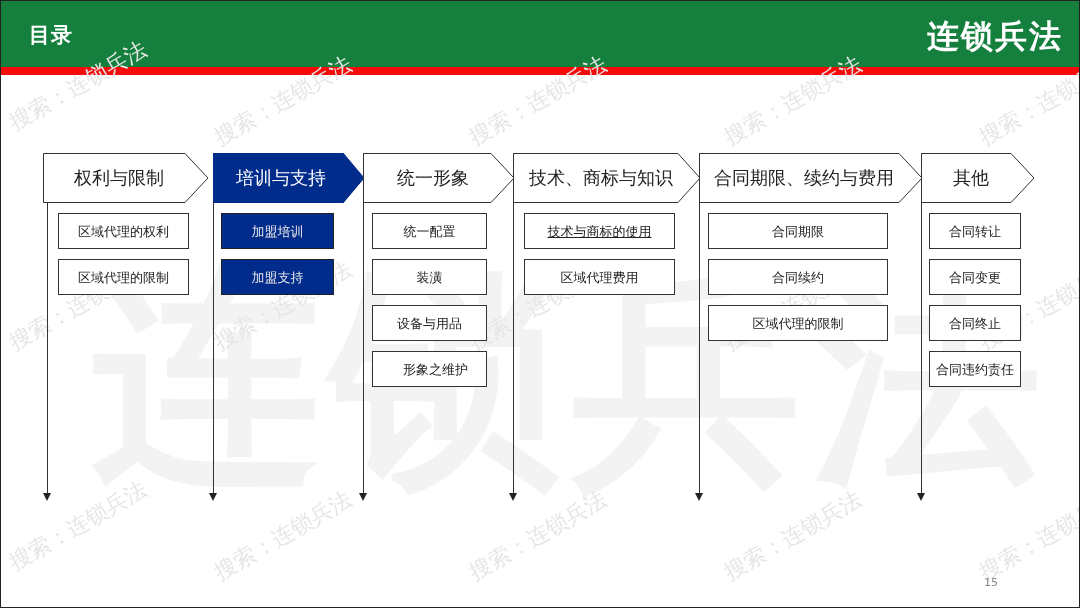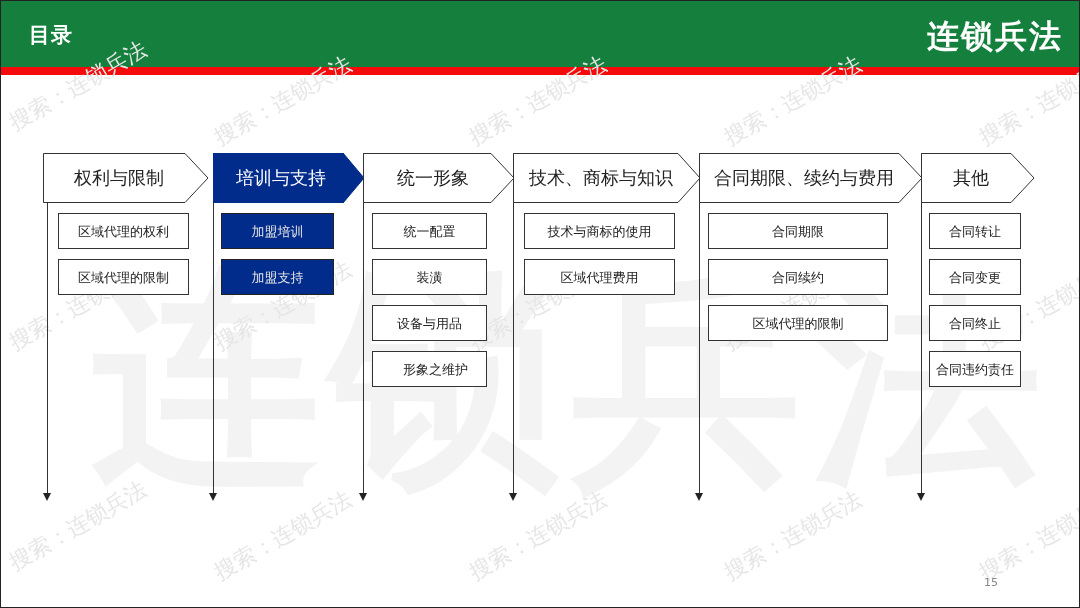--- a/index.html
+++ b/index.html
@@ -88,21 +88,21 @@
   <div class="item" style="left:371px;top:350px;width:115px;padding-left:12px;">形象之维护</div>
 
   <div class="vline" style="left:512px;"></div>
   <div class="arrowhead" style="left:508px;top:492px;"></div>
   <div class="chev" style="left:512px;width:188px;">
     <svg width="188" height="50">
         <polygon points="0.5,0.5 165,0.5 187,25 165,49.5 0.5,49.5" fill="#fff" stroke="#333" stroke-width="1"></polygon>
       </svg>
     <div class="label" style="width:176px;">技术、商标与知识</div>
   </div>
-  <div class="item" style="left:523px;top:212px;width:151px;">技术与商标的使用</div>
+  <div class="item" style="left:523px;top:212px;width:151px;text-decoration:underline;">技术与商标的使用</div>
   <div class="item" style="left:523px;top:258px;width:151px;">区域代理费用</div>
 
   <div class="vline" style="left:698px;"></div>
   <div class="arrowhead" style="left:694px;top:492px;"></div>
   <div class="chev" style="left:698px;width:224px;">
     <svg width="224" height="50">
         <polygon points="0.5,0.5 200,0.5 223,25 200,49.5 0.5,49.5" fill="#fff" stroke="#333" stroke-width="1"></polygon>
       </svg>
     <div class="label" style="width:210px;">合同期限、续约与费用</div>
   </div>

